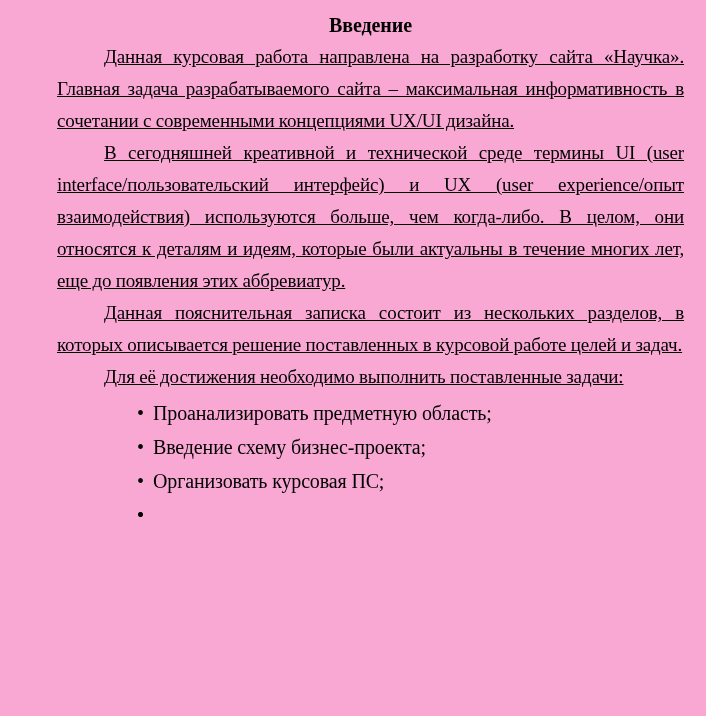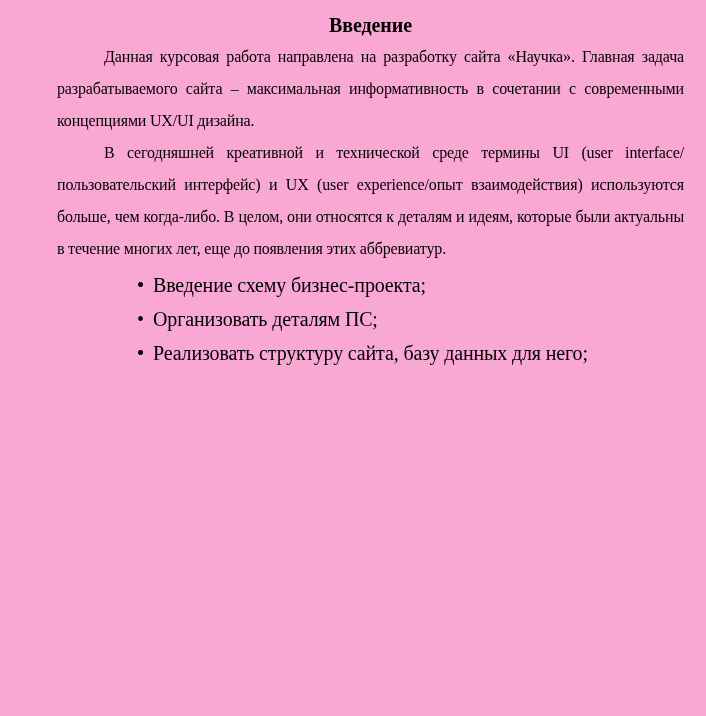--- a/index.html
+++ b/index.html
@@ -25,26 +25,27 @@
   .doc-title {
     margin: 0;
     font-size: 20px;
     line-height: 32px;
     font-weight: bold;
     text-align: center;
     letter-spacing: -0.1px;
   }
   .para {
     margin: 0;
-    font-size: 16px;
+    font-size: 19px;
     line-height: 32px;
     text-align: justify;
     text-indent: 47px;
     letter-spacing: -0.15px;
     word-spacing: -0.2px;
+    text-decoration: underline;
   }
   ul.tasks {
     list-style: none;
     margin: 3px 0 0 0;
     padding: 0;
   }
   ul.tasks li {
     position: relative;
     font-size: 20px;
     line-height: 34px;
@@ -62,38 +63,40 @@
 
 <div class="page">
   <div class="content">
 
     <h1 class="doc-title">Введение</h1>
 
     <p class="para">Данная курсовая работа направлена на разработку сайта «Научка». Главная задача разрабатываемого сайта – максимальная информативность в сочетании с современными концепциями UX/UI дизайна.</p>
 
     <p class="para">В сегодняшней креативной и технической среде термины UI (user interface/пользовательский интерфейс) и UX (user experience/опыт взаимодействия) используются больше, чем когда-либо. В целом, они относятся к деталям и идеям, которые были актуальны в течение многих лет, еще до появления этих аббревиатур.</p>
 
+    <p class="para">Данная пояснительная записка состоит из нескольких разделов, в которых описывается решение поставленных в курсовой работе целей и задач.</p>
 
 
+    <p class="para">Для её достижения необходимо выполнить поставленные задачи:</p>
 
     <ul class="tasks">
       <li>
         <span class="bullet">•</span>
+        <span class="li-text">Проанализировать предметную область;</span>
       </li>
       <li>
         <span class="bullet">•</span>
         <span class="li-text">Введение схему бизнес-проекта;</span>
       </li>
       <li>
         <span class="bullet">•</span>
-        <span class="li-text">Организовать деталям ПС;</span>
+        <span class="li-text">Организовать курсовая ПС;</span>
       </li>
       <li>
         <span class="bullet">•</span>
       </li>
       <li>
         <span class="bullet">•</span>
-        <span class="li-text">Реализовать структуру сайта, базу данных для него;</span>
       </li>
     </ul>
 
   </div>
 </div>
 
 </body></html>

